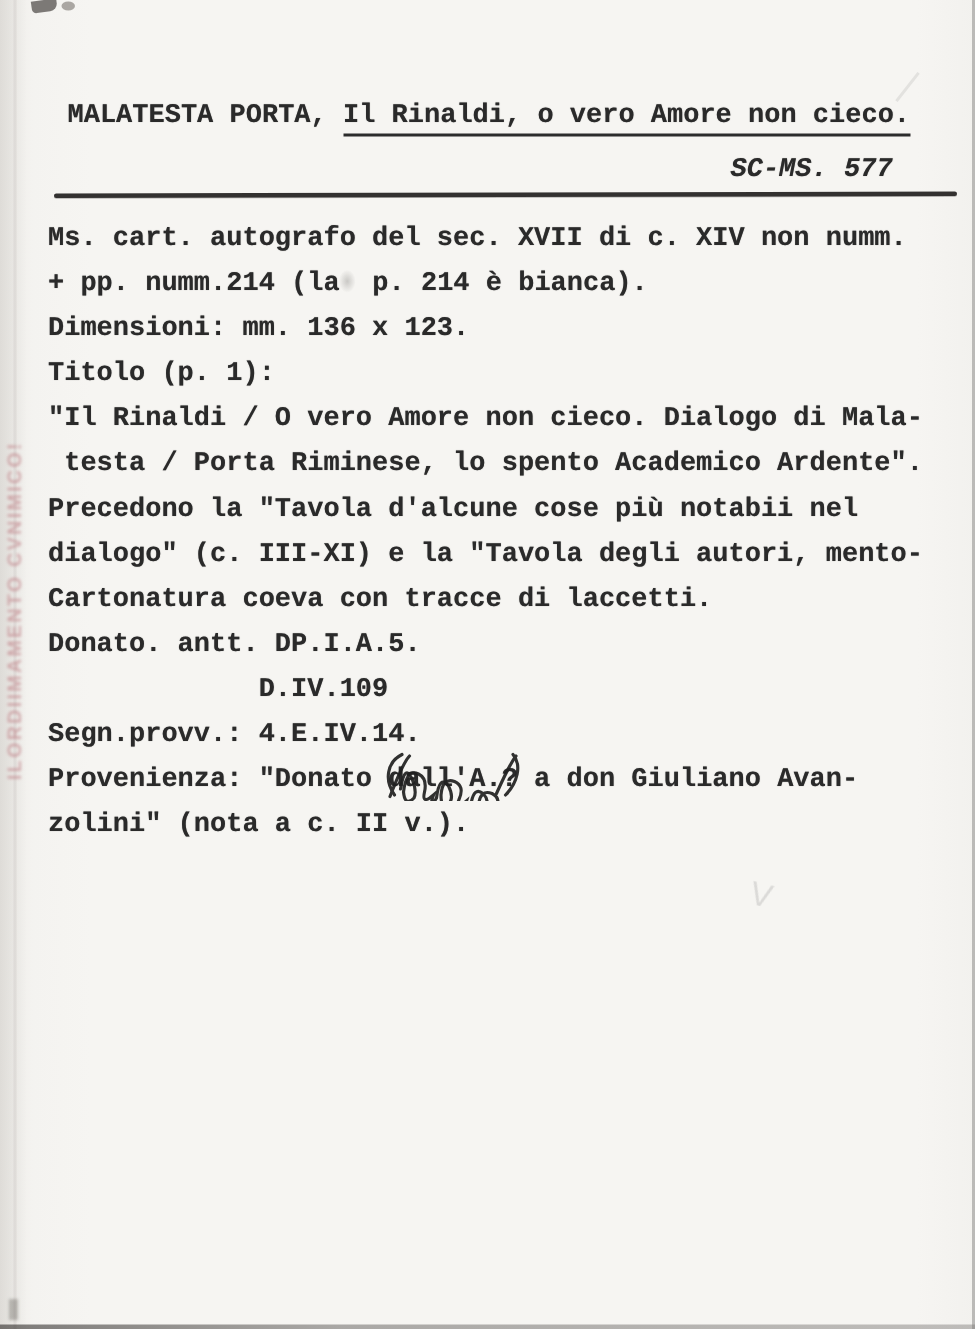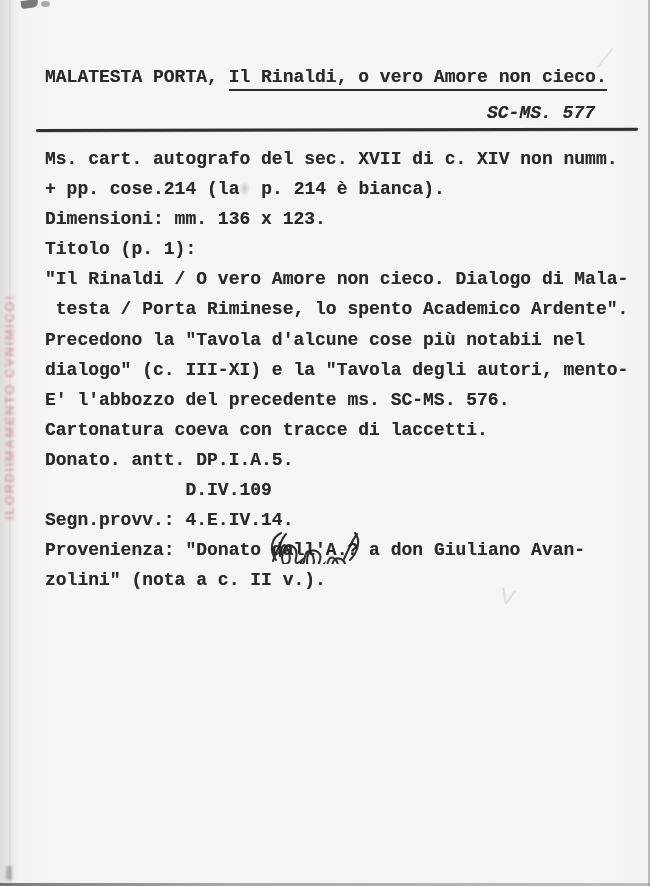--- a/index.html
+++ b/index.html
@@ -21,21 +21,21 @@
   }
   .header{position:absolute;left:45px;top:66px;white-space:pre;line-height:22px;}
   .underlined{border-bottom:2.4px solid #2c2c2c;padding-bottom:2px;}
   .shelfmark{position:absolute;left:487px;top:103px;white-space:pre;font-style:italic;}
   .rule{
     position:absolute;left:36px;top:129px;width:602px;height:3px;
     background:#333130;border-radius:2px;
     transform:rotate(-0.12deg);transform-origin:left center;
     box-shadow:0 .5px 0 rgba(51,49,48,.35);
   }
-  .body-block{position:absolute;left:45px;top:144px;}
+  .body-block{position:absolute;left:32px;top:144px;}
   .line{white-space:pre;line-height:30.1px;height:30.1px;}
   .smudge{
     display:inline-block;width:11px;height:15px;margin-bottom:-2px;
     background:radial-gradient(ellipse at center,rgba(120,118,115,.35),rgba(120,118,115,0) 72%);
     filter:blur(.5px);
   }
   .struck{position:relative;display:inline-block;}
   .scribble{position:absolute;left:-4px;top:-5px;pointer-events:none;}
   
   .stamp{
@@ -85,28 +85,27 @@
   <div class="stamp">ILORDIIMAMENTO CVNIMICO!</div>
 
   <div class="header tw"><span>MALATESTA PORTA, </span><span class="underlined">Il Rinaldi, o vero Amore non cieco.</span></div>
 
   <div class="shelfmark tw">SC-MS. 577</div>
 
   <div class="rule"></div>
 
   <div class="body-block tw">
     <div class="line">Ms. cart. autografo del sec. XVII di c. XIV non numm.</div>
-    <div class="line"><span>+ pp. cose.214 (la</span><span class="smudge"></span><span> p. 214 è bianca).</span></div>
+    <div class="line"><span>+ pp. numm.214 (la</span><span class="smudge"></span><span> p. 214 è bianca).</span></div>
     <div class="line">Dimensioni: mm. 136 x 123.</div>
     <div class="line">Titolo (p. 1):</div>
     <div class="line">"Il Rinaldi / O vero Amore non cieco. Dialogo di Mala-</div>
     <div class="line"> testa / Porta Riminese, lo spento Academico Ardente".</div>
     <div class="line">Precedono la "Tavola d'alcune cose più notabii nel</div>
     <div class="line">dialogo" (c. III-XI) e la "Tavola degli autori, mento-</div>
-    <div class="line">E' l'abbozzo del precedente ms. SC-MS. 576.</div>
     <div class="line">Cartonatura coeva con tracce di laccetti.</div>
     <div class="line">Donato. antt. DP.I.A.5.</div>
     <div class="line">             D.IV.109</div>
     <div class="line">Segn.provv.: 4.E.IV.14.</div>
     <div class="line"><span>Provenienza: "Donato </span><span class="struck"><span>dall'A.?</span><svg class="scribble" width="96" height="34" viewBox="0 0 96 34">
             <g fill="none" stroke="#202020" stroke-width="2.1" stroke-linecap="round" opacity="0.92">
               <path d="M8,30 C1,20 3,8 13,3"></path>
               <path d="M5,31 C10,18 14,8 18,4"></path>
               <path d="M12,26 q3,-18 8,-6 q3,8 1,12 q-6,6 -7,-4 q2,-16 10,-12 q6,3 4,12 q-2,9 6,2 q-4,12 2,2 q2,-16 8,-8 q4,8 0,12 q-5,4 -5,-6 q1,-12 9,-9 q7,3 3,12 q-3,8 5,1 q-3,10 3,2 q2,-12 8,-7 q5,5 1,12 q-4,6 -4,-4 q1,-11 9,-8 q6,3 3,10"></path>
               <path d="M82,30 C90,22 93,10 87,3"></path>

